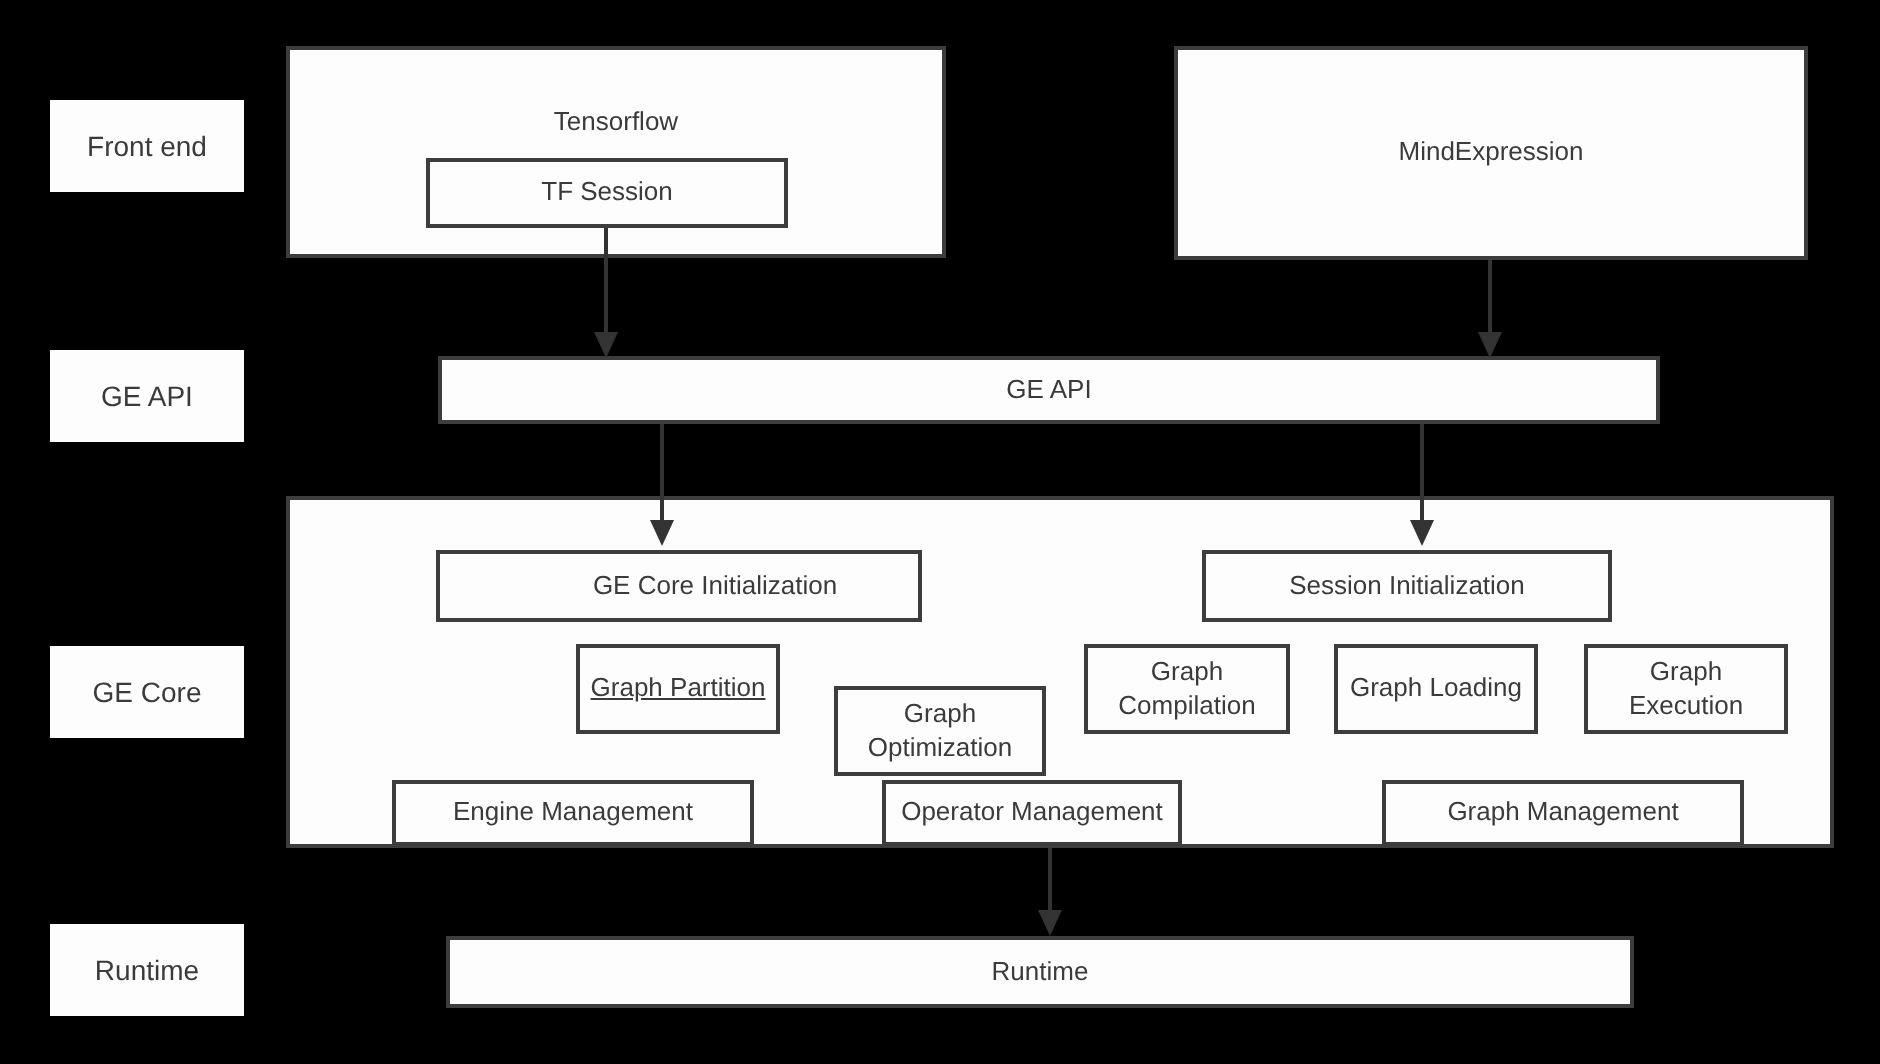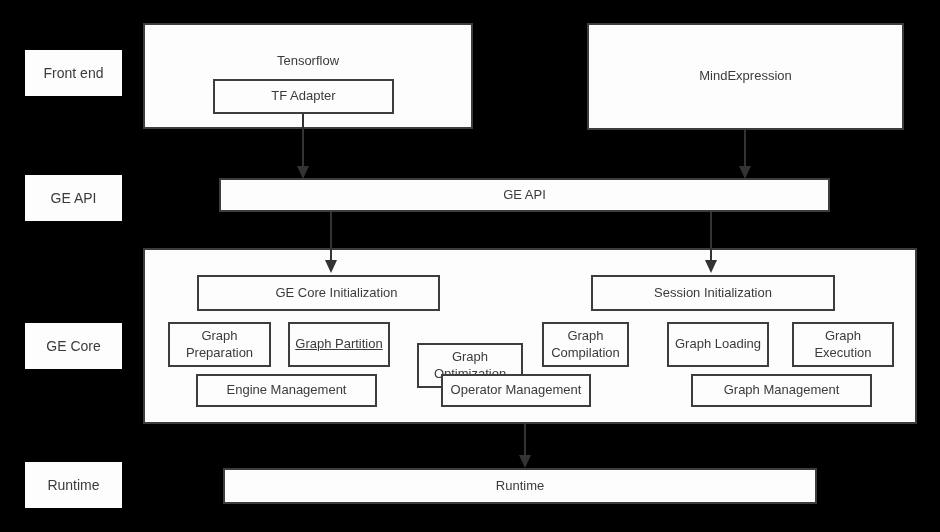--- a/index.html
+++ b/index.html
@@ -64,34 +64,34 @@
   .ge-core-box {
     left: 143px; top: 248px; width: 774px; height: 176px;
     display: block;
   }
   .runtime-bar {
     left: 223px; top: 468px; width: 594px; height: 36px;
   }
   .init-box {
     top: 25px; height: 36px;
   }
-  .init-left  { left: 52px;  width: 243px; padding-left: 36px; }
-  .init-right { left: 446px; width: 244px; }
+  .init-left  { left: 73px;  width: 243px; padding-left: 36px; }
+  .init-right { left: 456px; width: 205px; }
   .module-box {
     top: 72px; height: 45px;
     padding: 0 4px;
   }
   .mod-0 { left: 23px;  width: 103px; }
   .mod-1 { left: 143px; width: 102px; text-decoration: underline; }
   .mod-2 { left: 272px; width: 106px; margin-top: 21px; }
-  .mod-3 { left: 397px; width: 87px; }
+  .mod-3 { left: 397px; width: 103px; }
   .mod-4 { left: 522px; width: 102px; }
   .mod-5 { left: 647px; width: 102px; }
   .mgmt-box {
-    top: 124px; height: 33px;
+    top: 140px; height: 33px;
   }
   .mgmt-0 { left: 51px;  width: 181px; }
   .mgmt-1 { left: 296px; width: 150px; }
   .mgmt-2 { left: 546px; width: 181px; }
   .arrow {
     position: absolute;
     width: 12px;
     z-index: 6;
   }
   .arrow .shaft {
@@ -129,31 +129,30 @@
 
 <div class="canvas">
 
   <div class="side-label" style="top:50px">Front end</div>
   <div class="side-label" style="top:175px">GE API</div>
   <div class="side-label" style="top:323px">GE Core</div>
   <div class="side-label" style="top:462px">Runtime</div>
 
   <div class="box tensorflow-box">
     <div class="tensorflow-title">Tensorflow</div>
-    <div class="box tf-adapter-box">TF Adapter</div>
+    <div class="box tf-adapter-box">TF Session</div>
   </div>
   <div class="box mindexpression-box">MindExpression</div>
 
   <div class="box ge-api-bar">GE API</div>
 
   <div class="box ge-core-box">
     <div class="box init-box init-left">GE Core Initialization</div>
     <div class="box init-box init-right">Session Initialization</div>
 
-    <div class="box module-box mod-0">Graph Preparation</div>
     <div class="box module-box mod-1">Graph Partition</div>
     <div class="box module-box mod-2">Graph Optimization</div>
     <div class="box module-box mod-3">Graph Compilation</div>
     <div class="box module-box mod-4">Graph Loading</div>
     <div class="box module-box mod-5">Graph Execution</div>
 
     <div class="box mgmt-box mgmt-0">Engine Management</div>
     <div class="box mgmt-box mgmt-1">Operator Management</div>
     <div class="box mgmt-box mgmt-2">Graph Management</div>
   </div>

